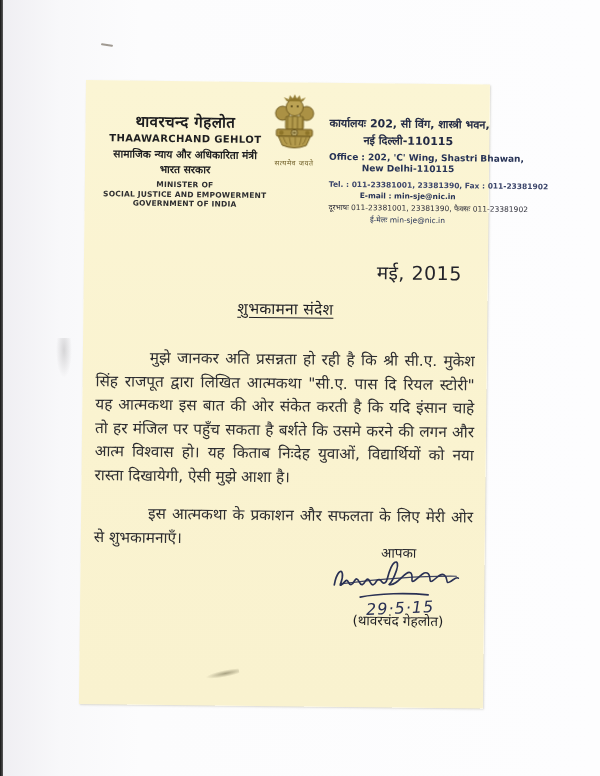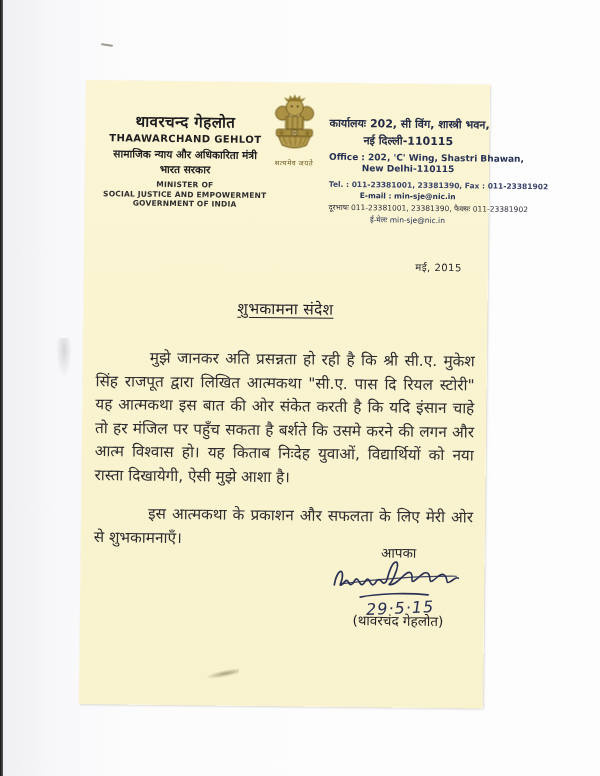--- a/index.html
+++ b/index.html
@@ -28,39 +28,39 @@
   
   .lh-left{
     position:absolute;left:14px;top:30px;width:172px;text-align:center;color:#1d1d1f;
   }
   .lh-name-hi{font-size:15px;font-weight:bold;letter-spacing:.5px;margin-bottom:2px;}
   .lh-name-en{font-size:10px;font-weight:bold;letter-spacing:.4px;margin-bottom:3px;}
   .lh-title-hi{font-size:10.5px;font-weight:bold;margin-bottom:1px;}
   .lh-govt-hi{font-size:10.5px;font-weight:bold;margin-bottom:4px;}
   .lh-en{font-size:7.5px;font-weight:bold;line-height:9.5px;color:#2e2e30;letter-spacing:.2px;}
   .emblem-wrap{
-    position:absolute;left:178px;top:10px;width:62px;text-align:center;font-family:Liberation Serif, serif;
+    position:absolute;left:178px;top:10px;width:62px;text-align:center;
   }
   .emblem-wrap svg{filter:blur(.3px);}
   .emblem-motto{font-size:7px;color:#6d5c24;margin-top:-2px;letter-spacing:.5px;}
   .lh-right{
     position:absolute;left:244px;top:32px;width:158px;text-align:center;white-space:nowrap;
   }
   .lh-right>div{overflow:visible;}
   .addr-hi1{font-size:11px;font-weight:bold;color:#232a44;margin-bottom:2px;}
   .addr-hi2{font-size:11px;font-weight:bold;color:#232a44;margin-bottom:5px;}
   .addr-en1{font-size:9px;font-weight:bold;color:#273356;margin-bottom:1px;}
   .addr-en2{font-size:9px;font-weight:bold;color:#273356;margin-bottom:7px;}
   .tel-en{font-size:7.5px;font-weight:bold;color:#3c466b;margin-bottom:2px;}
   .email-en{font-size:7.5px;font-weight:bold;color:#273356;margin-bottom:2px;}
   .tel-hi{font-size:7.5px;color:#30303a;margin-bottom:2px;}
   .email-hi{font-size:7.5px;color:#273356;}
   
   .date-line{
-    position:absolute;top:176px;right:26px;font-size:10px;color:#23232a;letter-spacing:.5px;
+    position:absolute;top:176px;right:26px;font-size:19px;color:#23232a;letter-spacing:.5px;
   }
   .subject{
     position:absolute;top:215px;left:0;width:100%;text-align:center;
     font-size:15.5px;color:#1f1f24;
     text-decoration:underline;text-underline-offset:3px;
     letter-spacing:.3px;
   }
   .body-text{
     position:absolute;top:266px;left:13px;width:379px;
     font-size:15.3px;line-height:23.5px;color:#2d2d30;

